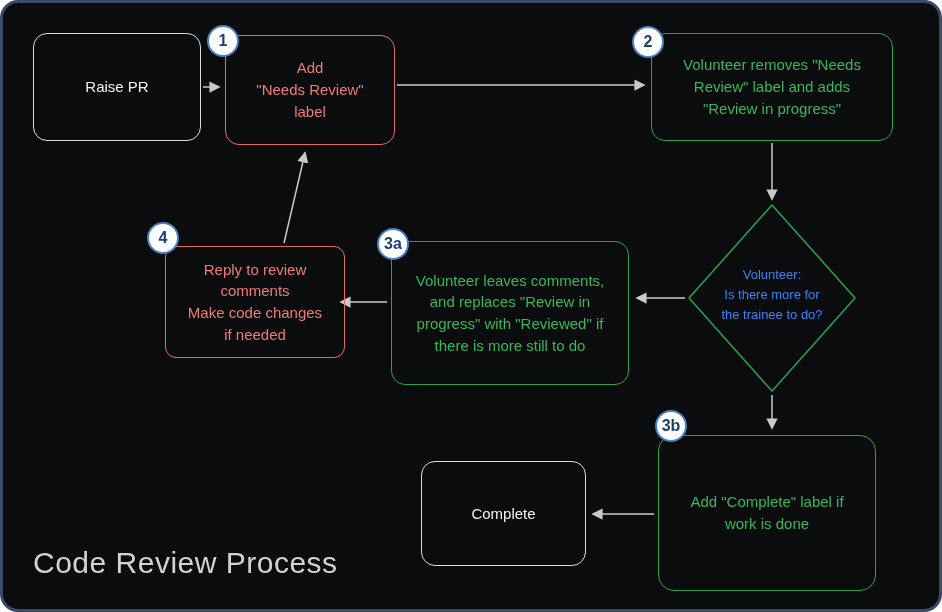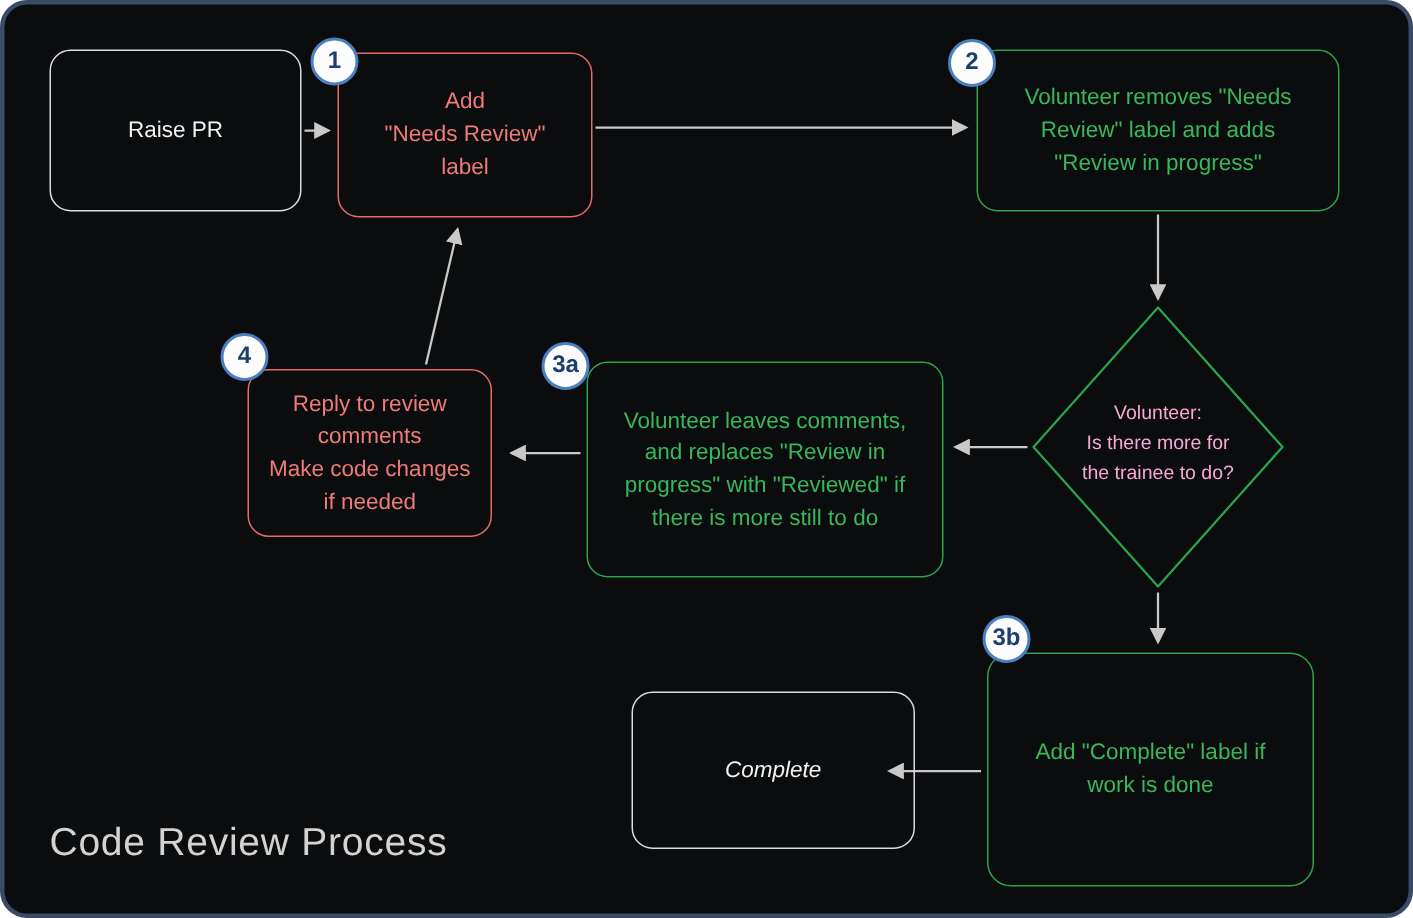--- a/index.html
+++ b/index.html
@@ -18,38 +18,38 @@
   .green{border-color:#2ba24c;color:#38b75b;}
   .plain{border-color:#dcdcdc;color:#f2f2f2;}
   .badge{
     position:absolute;width:32px;height:32px;border-radius:50%;
     background:#fdfdfd;border:2px solid #4a7fc1;color:#1d3f6e;
     display:flex;align-items:center;justify-content:center;
     font-weight:bold;font-size:16px;z-index:3;box-sizing:border-box;
   }
   .diamond-label{
     position:absolute;left:689px;top:262px;width:160px;text-align:center;
-    font-size:13px;line-height:1.55;color:#f9a8d4;z-index:2;white-space:pre-line;
+    font-size:13px;line-height:1.55;color:#3b82f6;z-index:2;white-space:pre-line;
   }
   .title{
-    position:absolute;left:30px;top:543px;font-size:26px;font-weight:500;
+    position:absolute;left:30px;top:543px;font-size:30px;font-weight:500;
     color:#d2d2d2;z-index:2;letter-spacing:0.5px;
   }
   
   .n-raise{left:30px;top:30px;width:168px;height:108px;}
   .n-needs{left:222px;top:32px;width:170px;height:110px;}
   .n-removes{left:648px;top:30px;width:242px;height:108px;}
   .n-leaves{left:388px;top:238px;width:238px;height:144px;}
-  .n-reply{left:162px;top:243px;width:163px;height:112px;}
+  .n-reply{left:162px;top:243px;width:180px;height:112px;border-radius:11px;}
   .n-addcomplete{left:655px;top:432px;width:218px;height:156px;border-radius:16px;}
-  .n-complete{left:418px;top:458px;width:189px;height:105px;font-style:italic;}
+  .n-complete{left:418px;top:458px;width:165px;height:105px;}
   
   .b1{left:204px;top:22px;}
   .b2{left:629px;top:23px;}
-  .b3a{left:358px;top:225px;}
+  .b3a{left:374px;top:225px;}
   .b4{left:144px;top:219px;}
   .b3b{left:652px;top:407px;text-align:center;}
 </style>
 </head>
 <body>
 
 <div class="canvas">
 
   <svg class="edges" width="942" height="612">
     <defs>

